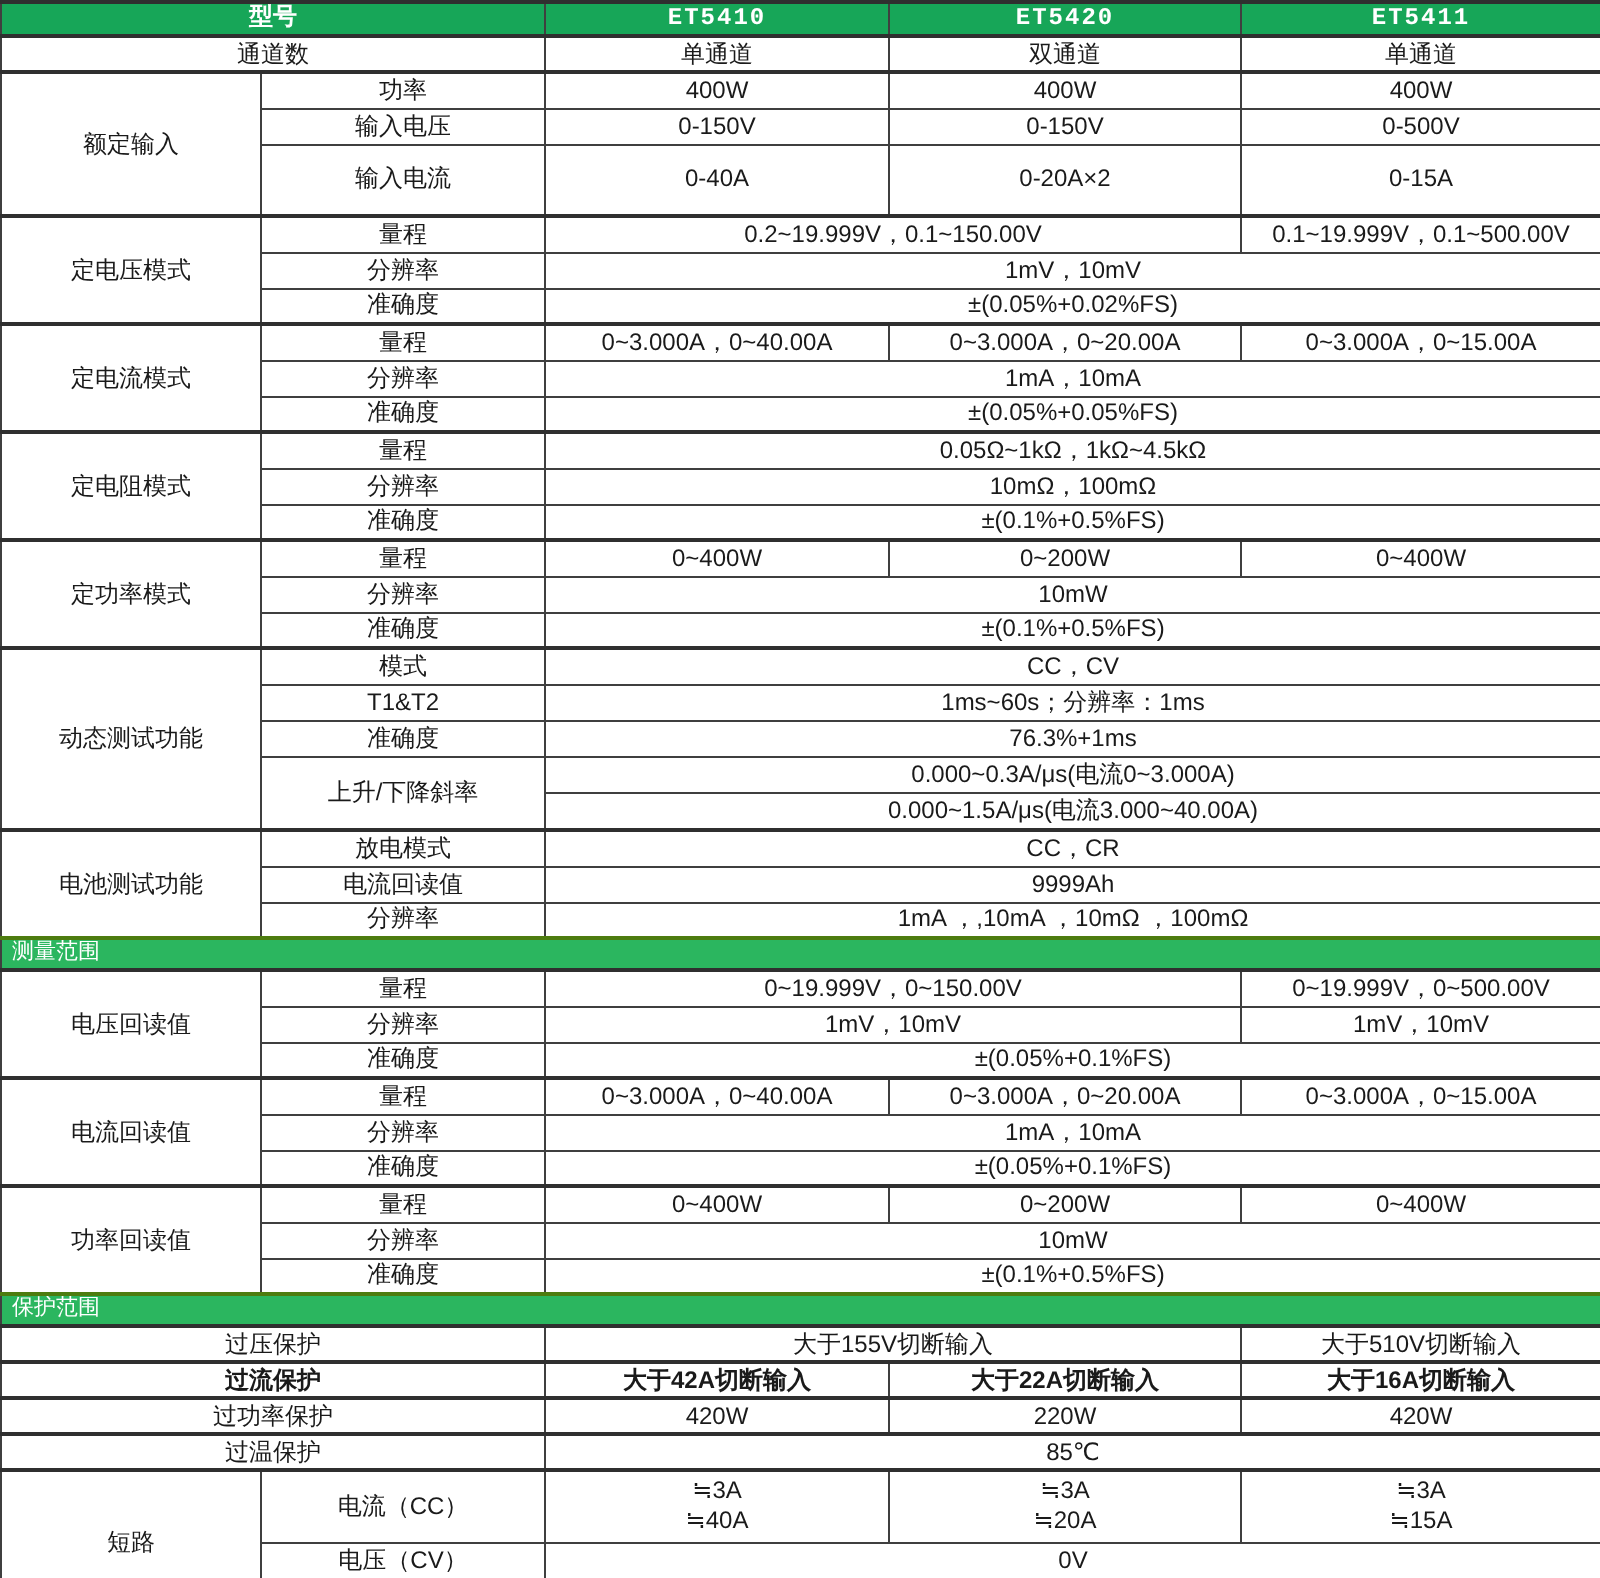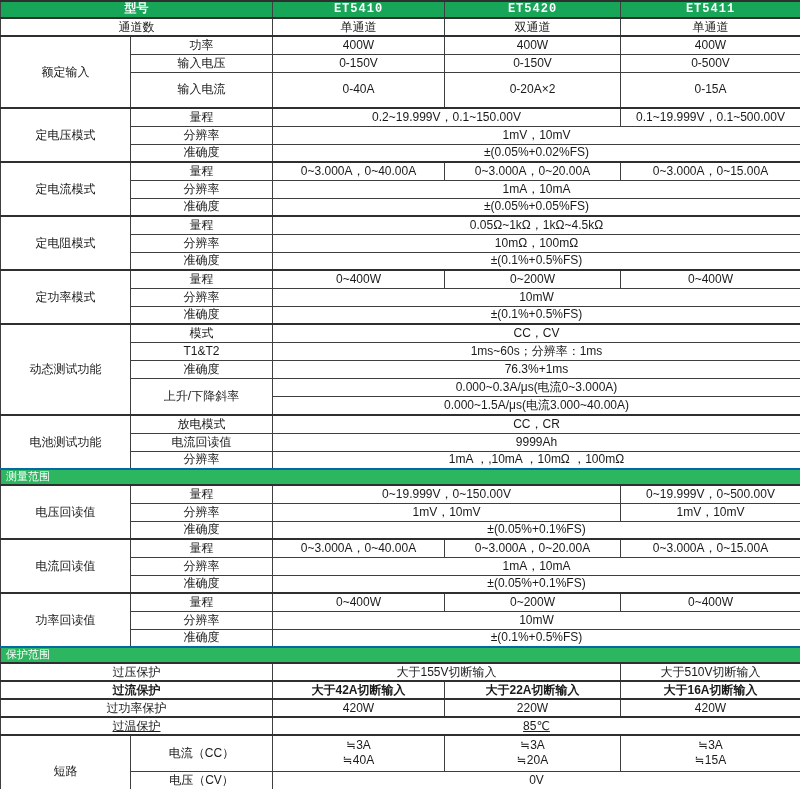--- a/index.html
+++ b/index.html
@@ -6,21 +6,21 @@
   body{font-family:"Liberation Sans","DejaVu Sans",sans-serif;color:#1a1a1a;}
   #wrap{width:800px;margin:0;}
   table{border-collapse:collapse;table-layout:fixed;width:800px;}
   col.c0{width:130px}col.c1{width:142px}col.c2{width:172px}col.c3{width:176px}col.c4{width:180px}
   td{border:1px solid #3f3f3f;text-align:center;vertical-align:middle;font-size:12px;
      padding:0 2px;overflow:hidden;white-space:pre-line;line-height:1.25;}
   tr.group > td{border-top:2px solid #2f2f2f;}
   tr.hdr td{background:var(--hdr-green);color:#ffffff;font-weight:bold;letter-spacing:1px;font-family:Liberation Mono, monospace;}
   tr.hdr td.lbl{letter-spacing:0;}
   tr.sec td{background:var(--sec-green);color:#ffffff;text-align:left;padding-left:5px;
-            font-size:11px;font-weight:normal;border-top:2px solid #0369a1;border-bottom:2px solid #2f2f2f;}
+            font-size:11px;font-weight:normal;border-top:2px solid #4d7c0f;border-bottom:2px solid #2f2f2f;}
   td.lbl{font-size:12px;}
 </style>
 </head>
 <body>
 
 <div id="wrap">
   <table id="spec-table">
     <colgroup>
       <col class="c0">
         <col class="c1">
@@ -211,21 +211,21 @@
           <td>大于42A切断输入</td>
           <td>大于22A切断输入</td>
           <td>大于16A切断输入</td>
         </tr>
         <tr class="group" style="height: 18px;">
           <td colspan="2" class="lbl">过功率保护</td>
           <td>420W</td>
           <td>220W</td>
           <td>420W</td>
         </tr>
-        <tr class="group" style="height: 18px; text-decoration: underline;">
+        <tr class="group" style="height: 18px;">
           <td colspan="2" class="lbl">过温保护</td>
           <td colspan="3">85℃</td>
         </tr>
         <tr class="group" style="height: 36px;">
           <td rowspan="3" class="lbl">短路</td>
           <td class="lbl">电流（CC）</td>
           <td>≒3A
 ≒40A</td>
           <td>≒3A
 ≒20A</td>

